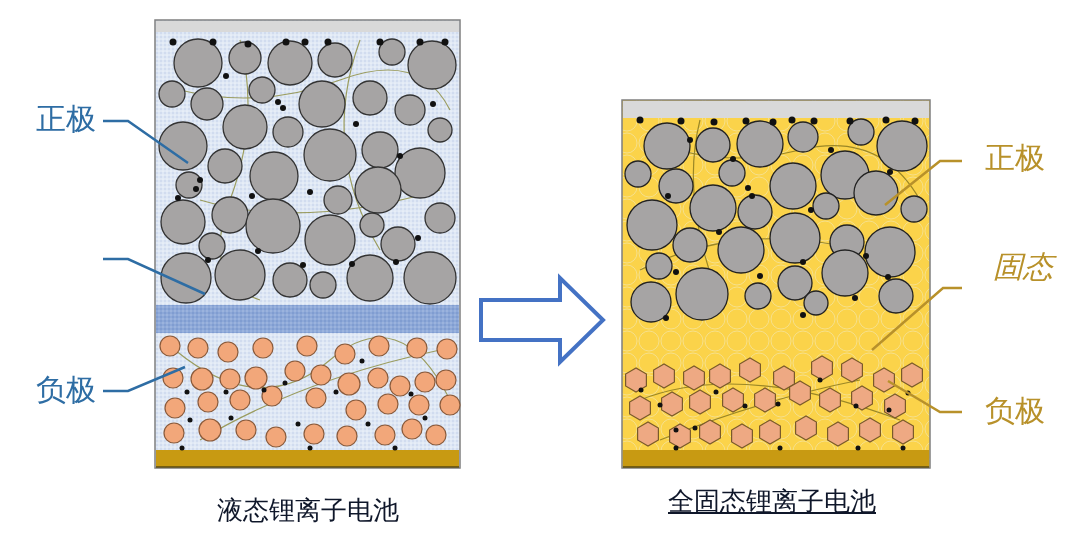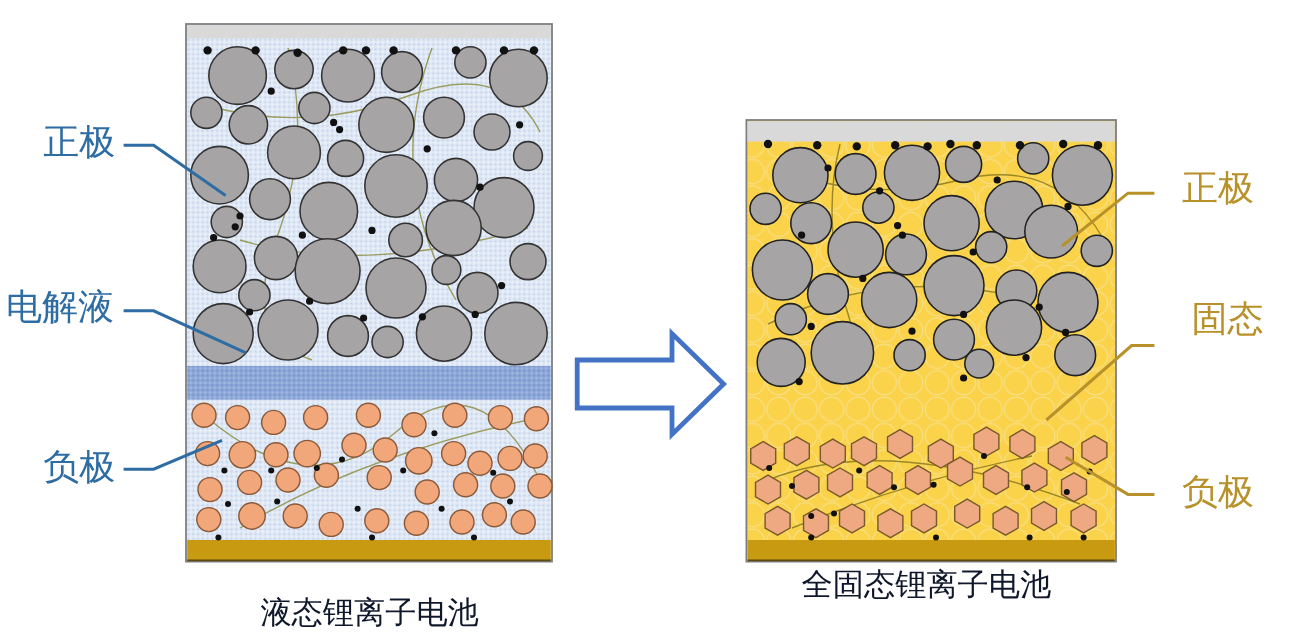--- a/index.html
+++ b/index.html
@@ -316,22 +316,21 @@
 
       <g stroke="#b8912a" stroke-width="2.5" fill="none">
         <polyline points="962,161 940,161 885,205"></polyline>
         <polyline points="962,288 943,288 872,350"></polyline>
         <polyline points="962,412 940,412 888,381"></polyline>
       </g>
     </g>
   </svg>
 
   <div class="label left" style="left:36px; top:104px;">正极</div>
-  <div class="label left" style="left:5px; top:242px;">电解液</div>
   <div class="label left" style="left:36px; top:375px;">负极</div>
 
   <div class="label right" style="left:985px; top:143px;">正极</div>
-  <div class="label right" style="left:993px; top:252px;">固态</div>
+  <div class="label right" style="left:993px; top:252px;font-style:italic;">固态</div>
   <div class="label right" style="left:985px; top:396px;">负极</div>
 
   <div class="caption" style="left:217px; top:493px;">液态锂离子电池</div>
-  <div class="caption" style="left:668px; top:470px;">全固态锂离子电池</div>
+  <div class="caption" style="left:668px; top:484px;text-decoration:underline;">全固态锂离子电池</div>
 </div>
 
 </body></html>

